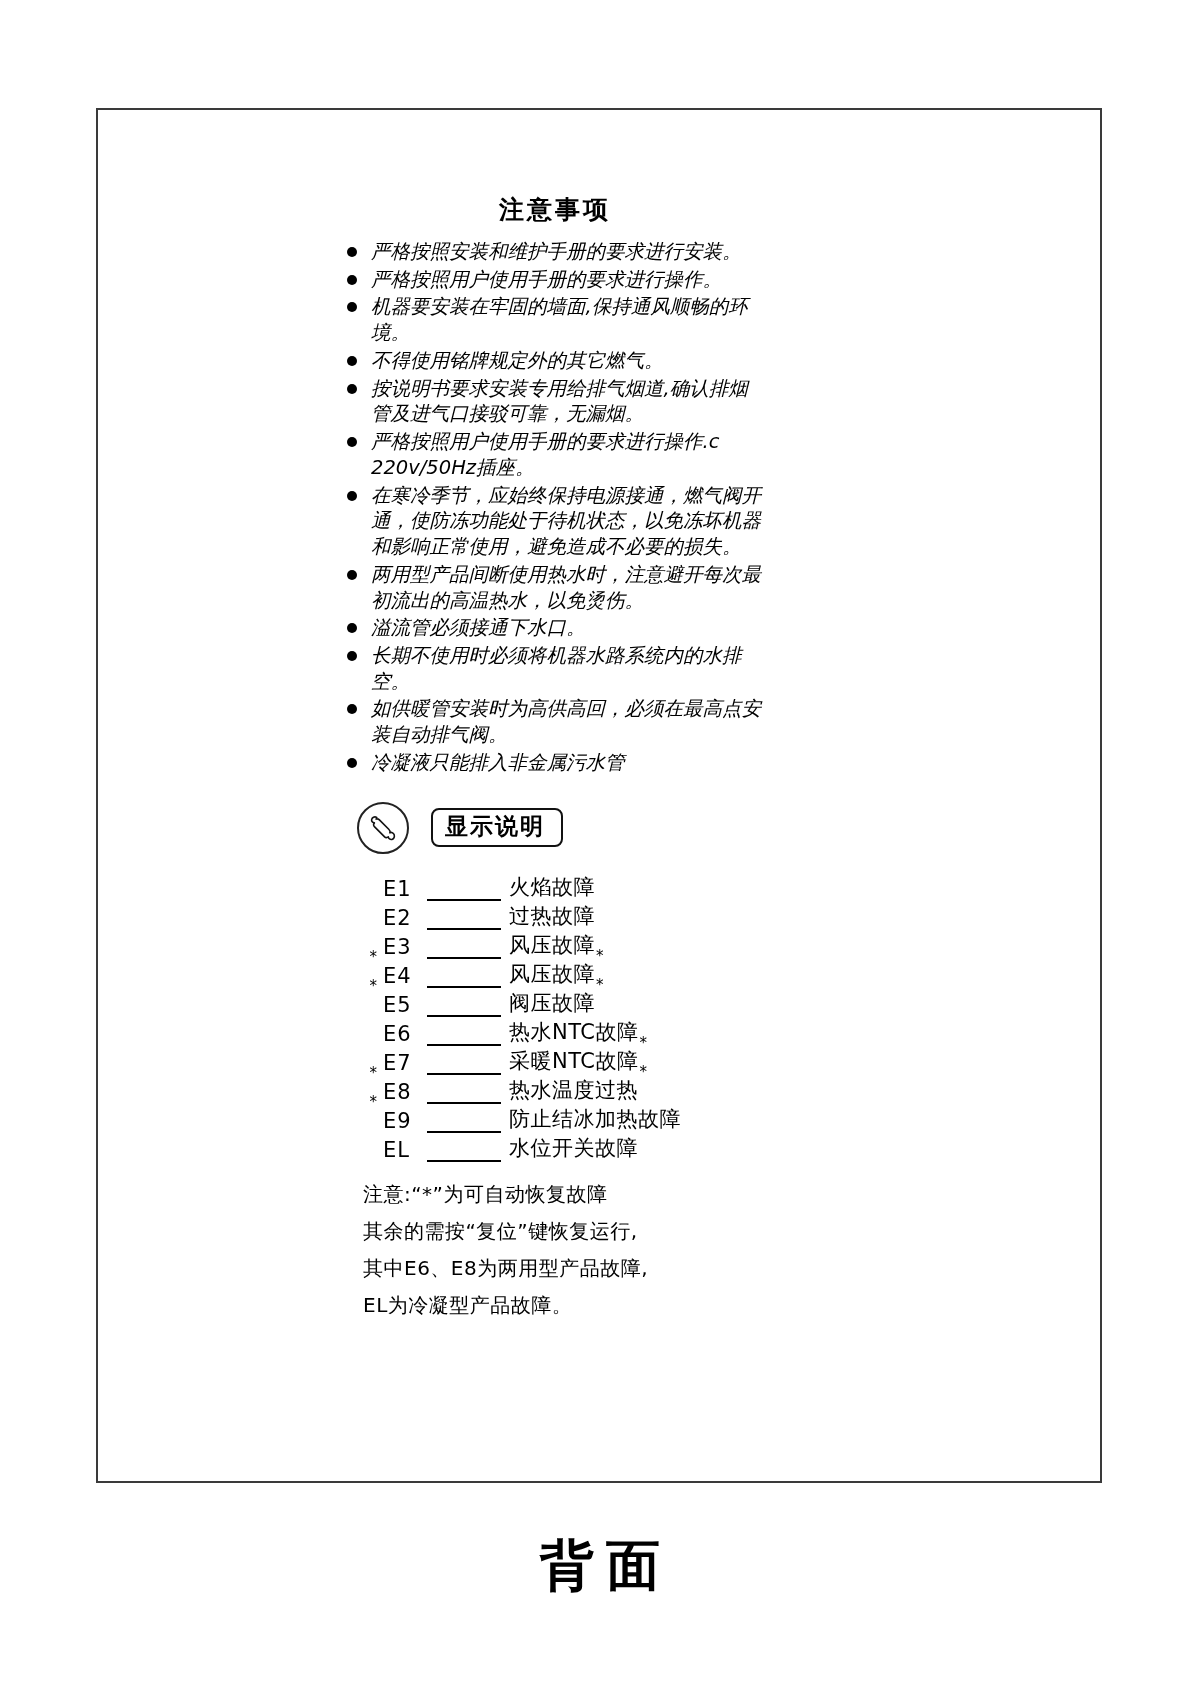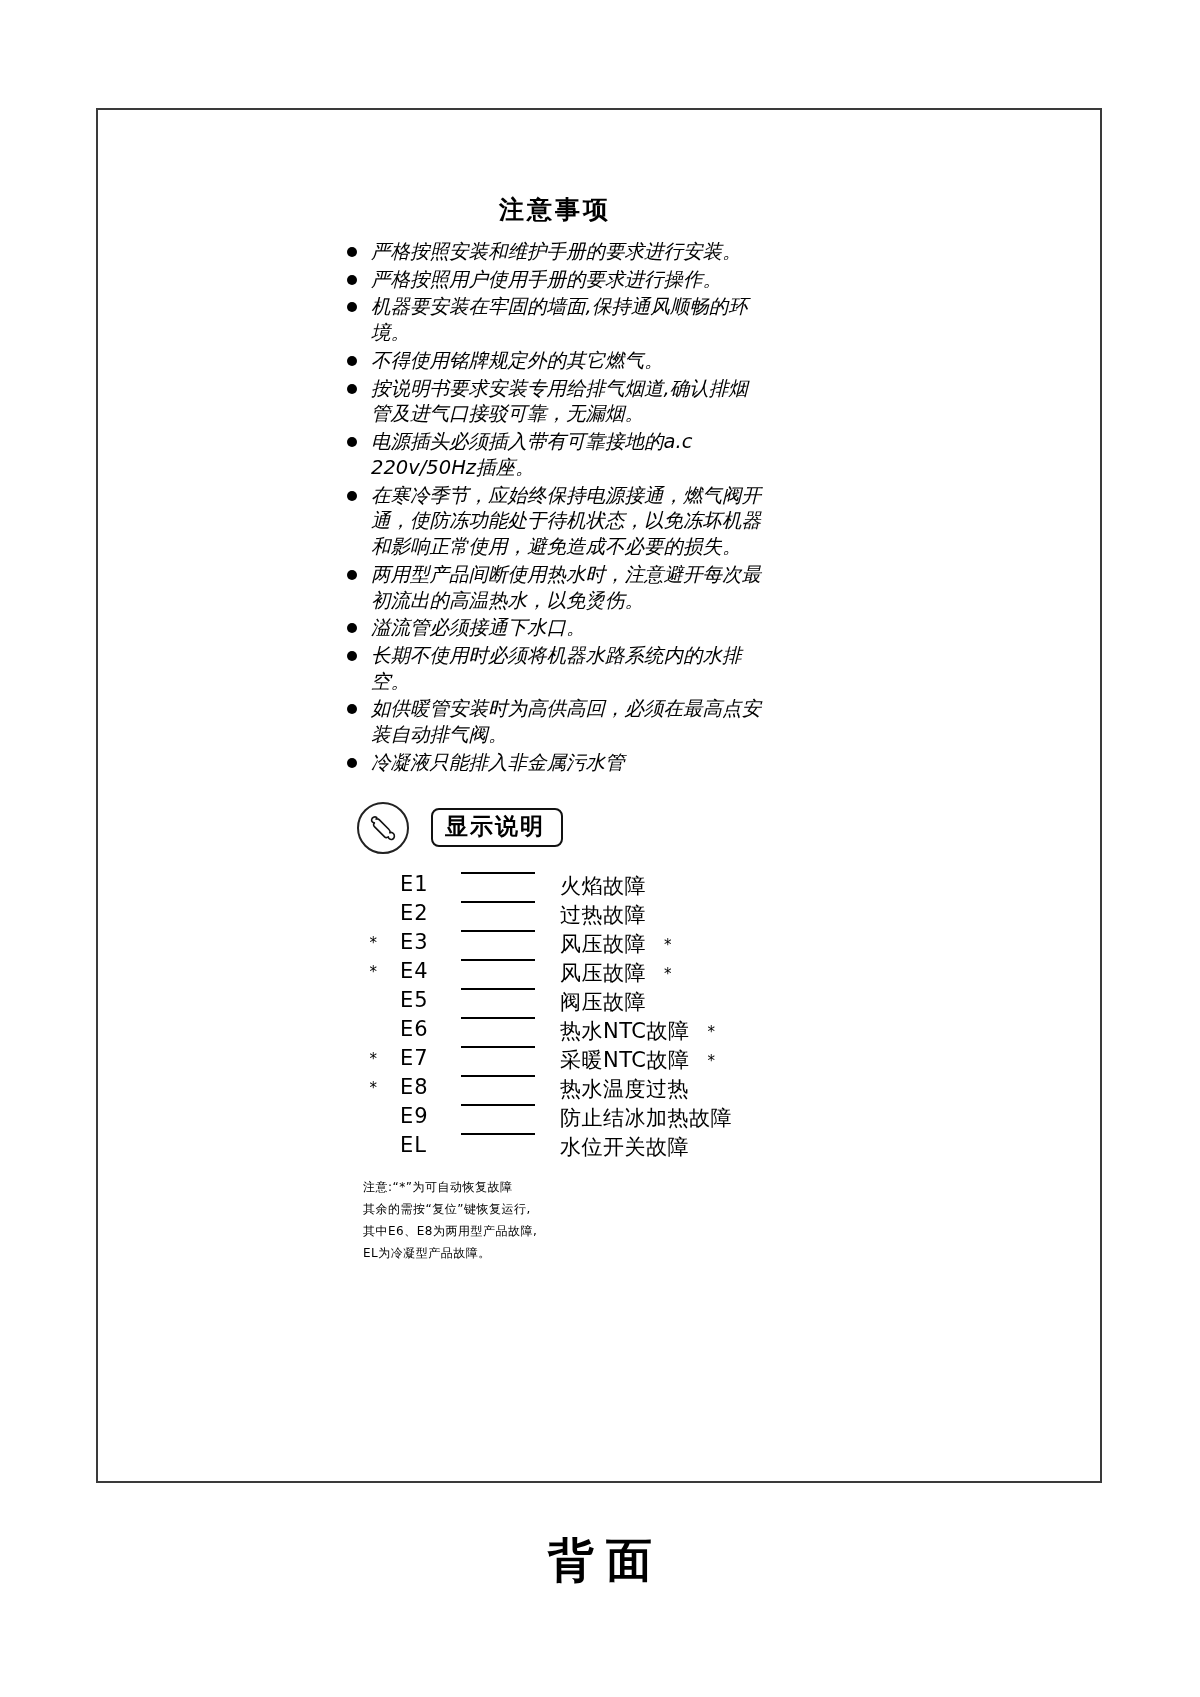--- a/index.html
+++ b/index.html
@@ -108,25 +108,24 @@
   }
 
   
   .codes {
     margin-top: 18px;
     margin-left: 18px;
   }
 
   .code-row {
     display: flex;
-    align-items: flex-start;
+    align-items: flex-end;
     height: 29px;
     font-size: 21px;
     position: relative;
-    gap: 17px;
   }
 
   .code-star-left {
     width: 14px;
     text-align: right;
     font-size: 15px;
     line-height: 1;
     position: relative;
     top: 6px;
   }
@@ -158,33 +157,33 @@
     top: 6px;
     margin-left: 1px;
   }
 
   .notes {
     margin-top: 14px;
     margin-left: 18px;
   }
 
   .note-line {
-    font-size: 12px;
+    font-size: 20px;
     line-height: 1.85;
     letter-spacing: 0.5px;
     white-space: nowrap;
   }
 
   .footer {
     position: absolute;
     left: 0;
     top: 1530px;
     width: 1200px;
     text-align: center;
-    font-size: 46px;
+    font-size: 54px;
     font-weight: bold;
     letter-spacing: 12px;
     text-indent: 12px;
   }
 </style>
 </head>
 <body>
 
 <div class="page">
 
@@ -210,21 +209,21 @@
       <li>
         <span class="bullet"></span>
         <span>不得使用铭牌规定外的其它燃气。</span>
       </li>
       <li>
         <span class="bullet"></span>
         <span>按说明书要求安装专用给排气烟道,确认排烟管及进气口接驳可靠，无漏烟。</span>
       </li>
       <li>
         <span class="bullet"></span>
-        <span>电源插头必须插入带有可靠接地的a.c 220v/50Hz插座。</span>
+        <span>严格按照用户使用手册的要求进行操作.c 220v/50Hz插座。</span>
       </li>
       <li>
         <span class="bullet"></span>
         <span>在寒冷季节，应始终保持电源接通，燃气阀开通，使防冻功能处于待机状态，以免冻坏机器和影响正常使用，避免造成不必要的损失。</span>
       </li>
       <li>
         <span class="bullet"></span>
         <span>两用型产品间断使用热水时，注意避开每次最初流出的高温热水，以免烫伤。</span>
       </li>
       <li>

